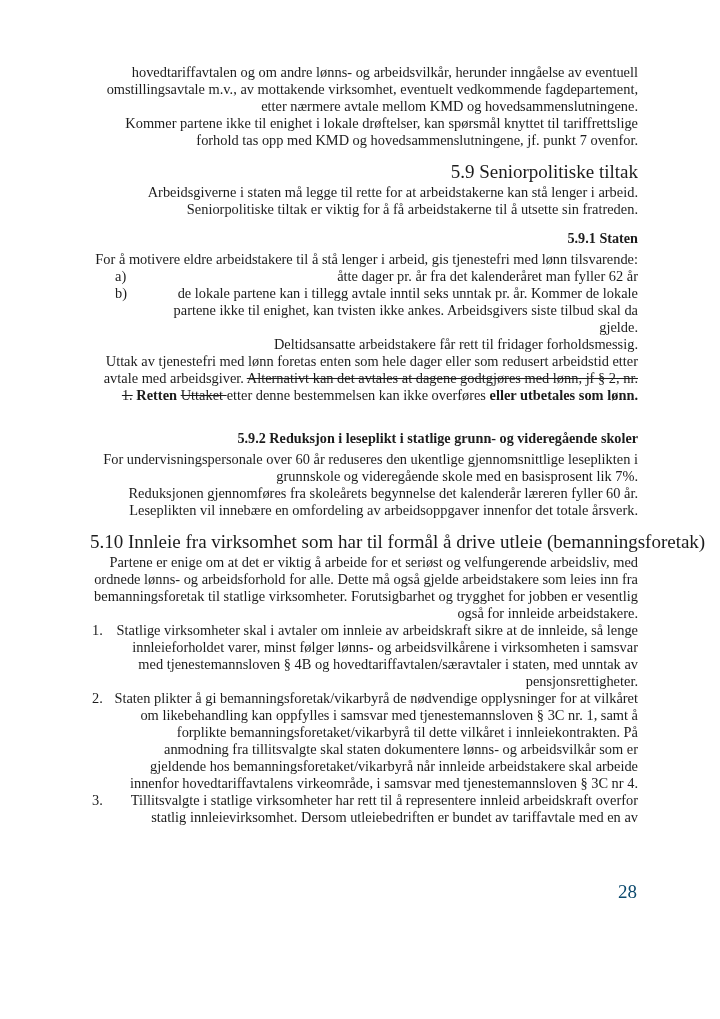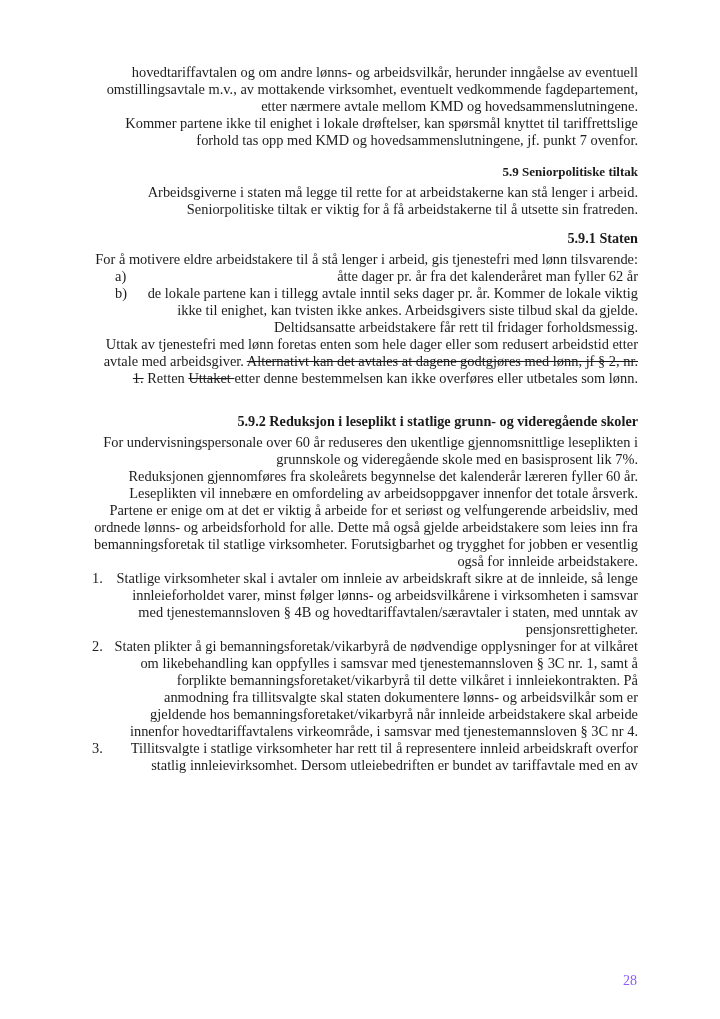--- a/index.html
+++ b/index.html
@@ -14,62 +14,63 @@
   .page { position: absolute; inset: 0; background: #ffffff; overflow: hidden; }
   .content {
     position: absolute; left: 90px; top: 64px; width: 548px;
     font-size: 14.4px; line-height: 17px; text-align: right;
   }
   .content p { margin: 0; }
   .sp { margin-top: 24px; }            
   .indent-block { margin-left: 22px; } 
   .ti { text-indent: 12px; }           
   h2 {
-    font-size: 13px; line-height: 20px; font-weight: bold;
+    font-size: 19px; line-height: 20px; font-weight: normal;
     margin: 13px 0 2px 0; white-space: nowrap;
   }
   h3 {
     font-size: 14.2px; line-height: 17px; font-weight: bold;
     margin: 12px 0 4px 0;
   }
   .gap-xl { margin-top: 26px; }
-  .b { font-weight: normal; }
+  .b { font-weight: bold; }
   .st { text-decoration: line-through; }
   .list { margin: 0; }
   .li { position: relative; }
   .list-alpha .li { padding-left: 45px; }
   .list-alpha .marker { position: absolute; left: 25px; top: 0; }
   .list-num .li { padding-left: 23px; }
   .list-num .marker { position: absolute; left: 2px; top: 0; }
   .page-number {
-    position: absolute; top: 972px; right: 83px;
-    font-size: 14px; line-height: 17px; color: #8b5cf6;
+    position: absolute; top: 883px; right: 83px;
+    font-size: 19px; line-height: 17px; color: #0c4a6e;
   }
 </style>
 </head>
 <body>
 
 <div class="page">
   <div class="content" id="doc-root">
       <p class="indent-block"><span>hovedtariffavtalen og om andre lønns- og arbeidsvilkår, herunder inngåelse av eventuell omstillingsavtale m.v., av mottakende virksomhet, eventuelt vedkommende fagdepartement, etter nærmere avtale mellom KMD og hovedsammenslutningene.</span></p>
       <p class="sp"><span>Kommer partene ikke til enighet i lokale drøftelser, kan spørsmål knyttet til tariffrettslige forhold tas opp med KMD og hovedsammenslutningene, jf. punkt 7 ovenfor.</span></p>
       <h2><span>5.9 Seniorpolitiske tiltak</span></h2>
       <p><span>Arbeidsgiverne i staten må legge til rette for at arbeidstakerne kan stå lenger i arbeid. Seniorpolitiske tiltak er viktig for å få arbeidstakerne til å utsette sin fratreden.</span></p>
       <h3><span>5.9.1 Staten</span></h3>
       <p><span>For å motivere eldre arbeidstakere til å stå lenger i arbeid, gis tjenestefri med lønn tilsvarende:</span></p>
       <div class="list list-alpha">
         <div class="li"><span class="marker">a)</span><span class="li-body"><span>åtte dager pr. år fra det kalenderåret man fyller 62 år</span></span></div>
-        <div class="li"><span class="marker">b)</span><span class="li-body"><span>de lokale partene kan i tillegg avtale inntil seks dager pr. år. Kommer de lokale viktig ikke til enighet, kan tvisten ikke ankes. Arbeidsgivers siste tilbud skal da gjelde.</span></span></div>
+        <div class="li"><span class="marker">b)</span><span class="li-body"><span>de lokale partene kan i tillegg avtale inntil seks unntak pr. år. Kommer de lokale partene ikke til enighet, kan tvisten ikke ankes. Arbeidsgivers siste tilbud skal da gjelde.</span></span></div>
       </div>
       <p class="ti"><span>Deltidsansatte arbeidstakere får rett til fridager forholdsmessig.</span></p>
       <p class="ti"><span>Uttak av tjenestefri med lønn foretas enten som hele dager eller som redusert arbeidstid etter avtale med arbeidsgiver. </span><span class="st">Alternativt kan det avtales at dagene godtgjøres med lønn, jf § 2, nr. 1.</span><span> </span><span class="b">Retten</span><span> </span><span class="st">Uttaket </span><span>etter denne bestemmelsen kan ikke overføres </span><span class="b">eller utbetales som lønn.</span></p>
       <h3 class="gap-xl"><span>5.9.2 Reduksjon i leseplikt i statlige grunn- og videregående skoler</span></h3>
       <p><span>For undervisningspersonale over 60 år reduseres den ukentlige gjennomsnittlige leseplikten i grunnskole og videregående skole med en basisprosent lik 7%.</span></p>
       <p class="ti"><span>Reduksjonen gjennomføres fra skoleårets begynnelse det kalenderår læreren fyller 60 år.</span></p>
       <p class="ti"><span>Leseplikten vil innebære en omfordeling av arbeidsoppgaver innenfor det totale årsverk.</span></p>
+      <h2><span>5.10 Innleie fra virksomhet som har til formål å drive utleie (bemanningsforetak)</span></h2>
       <p><span>Partene er enige om at det er viktig å arbeide for et seriøst og velfungerende arbeidsliv, med ordnede lønns- og arbeidsforhold for alle. Dette må også gjelde arbeidstakere som leies inn fra bemanningsforetak til statlige virksomheter. Forutsigbarhet og trygghet for jobben er vesentlig også for innleide arbeidstakere.</span></p>
       <div class="list list-num">
         <div class="li"><span class="marker">1.</span><span class="li-body"><span>Statlige virksomheter skal i avtaler om innleie av arbeidskraft sikre at de innleide, så lenge innleieforholdet varer, minst følger lønns- og arbeidsvilkårene i virksomheten i samsvar med tjenestemannsloven § 4B og hovedtariffavtalen/særavtaler i staten, med unntak av pensjonsrettigheter.</span></span></div>
         <div class="li"><span class="marker">2.</span><span class="li-body"><span>Staten plikter å gi bemanningsforetak/vikarbyrå de nødvendige opplysninger for at vilkåret om likebehandling kan oppfylles i samsvar med tjenestemannsloven § 3C nr. 1, samt å forplikte bemanningsforetaket/vikarbyrå til dette vilkåret i innleiekontrakten. På anmodning fra tillitsvalgte skal staten dokumentere lønns- og arbeidsvilkår som er gjeldende hos bemanningsforetaket/vikarbyrå når innleide arbeidstakere skal arbeide innenfor hovedtariffavtalens virkeområde, i samsvar med tjenestemannsloven § 3C nr 4.</span></span></div>
         <div class="li"><span class="marker">3.</span><span class="li-body"><span>Tillitsvalgte i statlige virksomheter har rett til å representere innleid arbeidskraft overfor statlig innleievirksomhet. Dersom utleiebedriften er bundet av tariffavtale med en av</span></span></div>
       </div>
     </div>
   <div class="page-number">28</div>
 </div>
 

